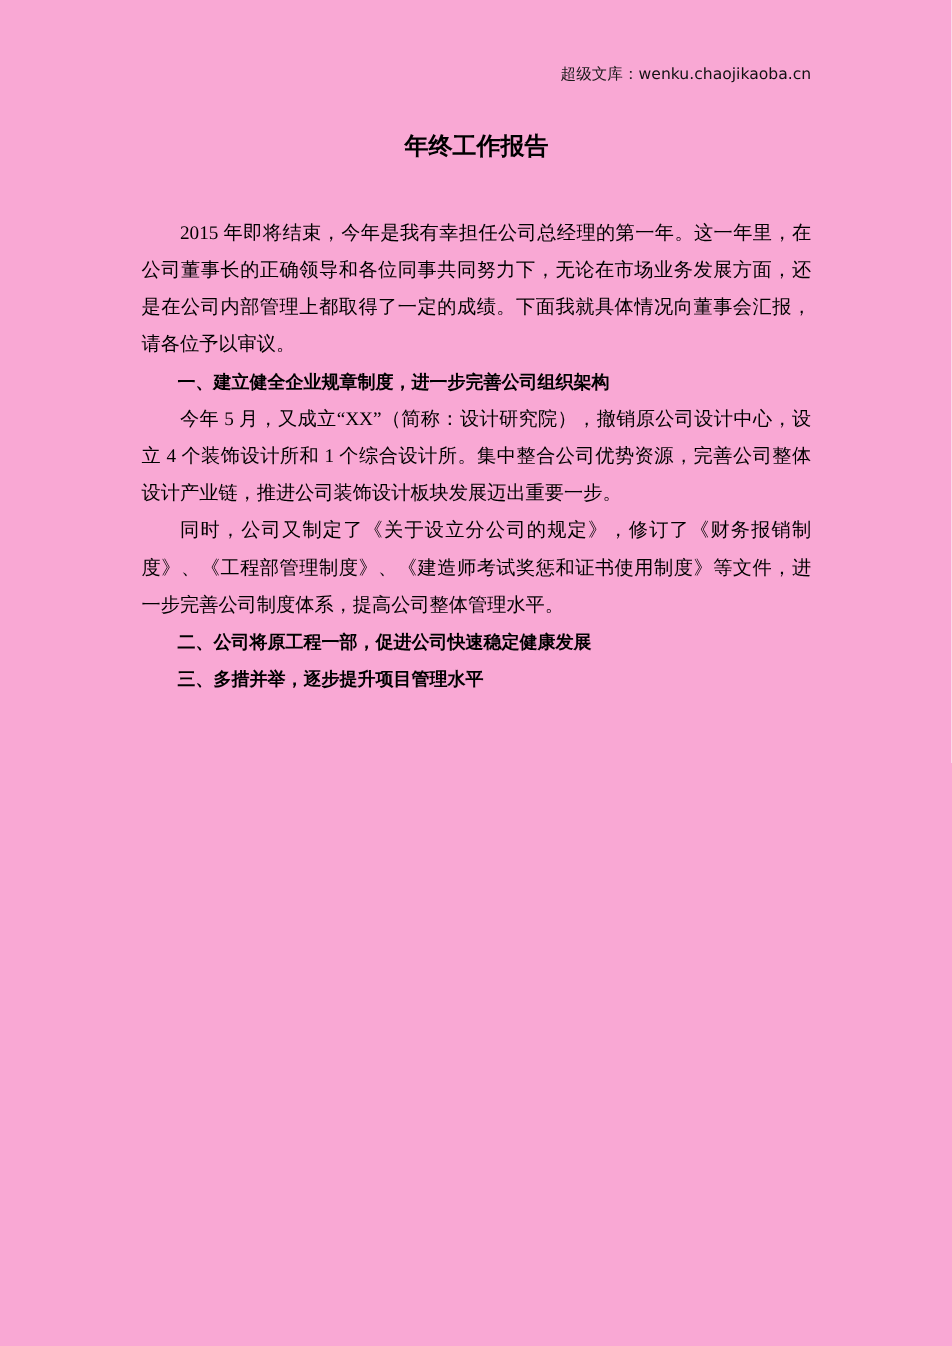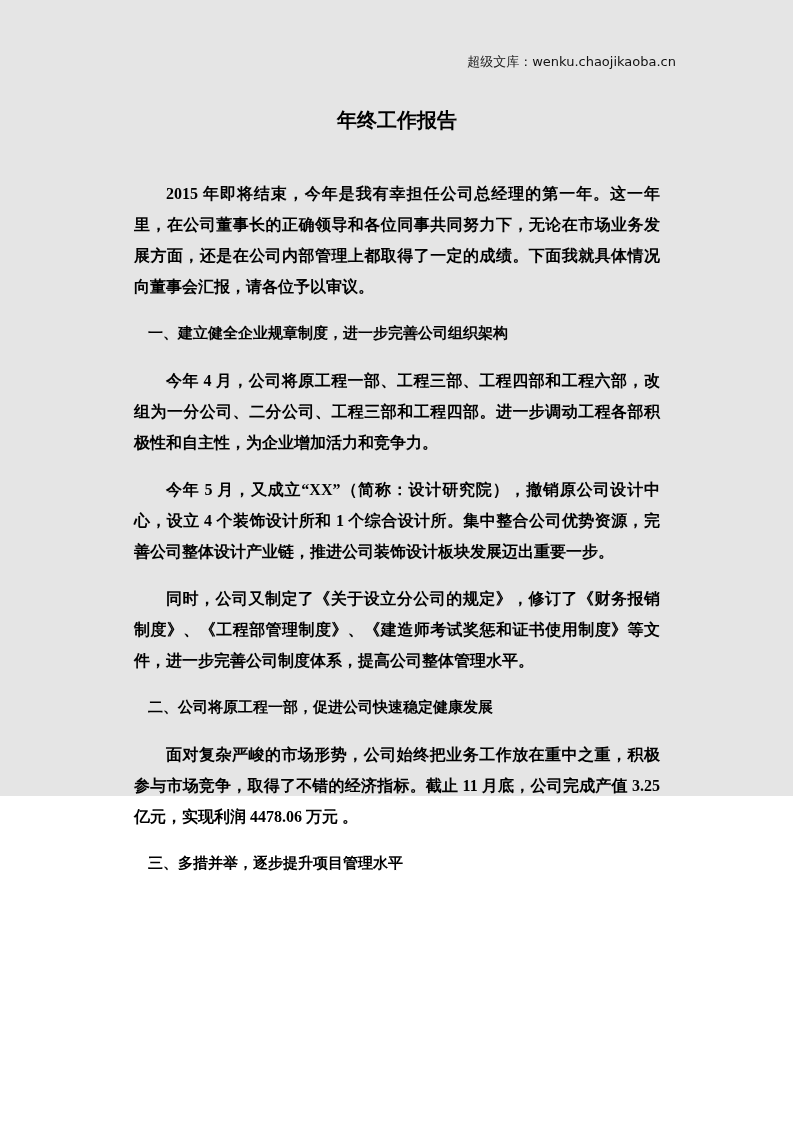--- a/index.html
+++ b/index.html
@@ -8,22 +8,22 @@
     width: 793px;
     height: 1122px;
     background: #ffffff;
     font-family: "Liberation Serif", "DejaVu Serif", serif;
     color: #000000;
     overflow: hidden;
   }
   .page {
     position: relative;
     width: 793px;
-    height: 796px;
-    background: #e5e5e5;
+    height: 1122px;
+    background: #f9a8d4;
   }
   .doc-header {
     padding: 54px 117px 0 118px;
     text-align: right;
     font-size: 13px;
     line-height: 16px;
     color: #1a1a1a;
     white-space: nowrap;
   }
   .doc-header .site-label {
@@ -44,24 +44,23 @@
   }
   .doc-content {
     margin: 36px 117px 0 118px;
     width: 558px;
     font-size: 16px;
     line-height: 31px;
     text-align: justify;
     color: #000000;
   }
   .doc-content p.para {
-    margin: 16px;
+    margin: 0;
     text-indent: 2em;
     font-family: "Liberation Serif", "DejaVu Serif", serif;
-    font-weight: bold;
   }
   .doc-content h2.heading {
     margin: 0;
     text-indent: 2em;
     font-size: 15px;
     line-height: 31px;
     font-weight: bold;
     font-family: "DejaVu Sans", "Liberation Sans", sans-serif;
     text-align: left;
   }
@@ -73,21 +72,19 @@
 
   <div class="doc-header">
     <span class="site-label">超级文库：</span><span class="site-url">wenku.chaojikaoba.cn</span>
   </div>
 
   <h1 class="doc-title">年终工作报告</h1>
 
   <div class="doc-content">
     <p class="para">2015 年即将结束，今年是我有幸担任公司总经理的第一年。这一年里，在公司董事长的正确领导和各位同事共同努力下，无论在市场业务发展方面，还是在公司内部管理上都取得了一定的成绩。下面我就具体情况向董事会汇报，请各位予以审议。</p>
     <h2 class="heading">一、建立健全企业规章制度，进一步完善公司组织架构</h2>
-    <p class="para">今年 4 月，公司将原工程一部、工程三部、工程四部和工程六部，改组为一分公司、二分公司、工程三部和工程四部。进一步调动工程各部积极性和自主性，为企业增加活力和竞争力。</p>
     <p class="para">今年 5 月，又成立“XX”（简称：设计研究院），撤销原公司设计中心，设立 4 个装饰设计所和 1 个综合设计所。集中整合公司优势资源，完善公司整体设计产业链，推进公司装饰设计板块发展迈出重要一步。</p>
     <p class="para">同时，公司又制定了《关于设立分公司的规定》，修订了《财务报销制度》、《工程部管理制度》、《建造师考试奖惩和证书使用制度》等文件，进一步完善公司制度体系，提高公司整体管理水平。</p>
     <h2 class="heading">二、公司将原工程一部，促进公司快速稳定健康发展</h2>
-    <p class="para">面对复杂严峻的市场形势，公司始终把业务工作放在重中之重，积极参与市场竞争，取得了不错的经济指标。截止 11 月底，公司完成产值 3.25 亿元，实现利润 4478.06 万元 。</p>
     <h2 class="heading">三、多措并举，逐步提升项目管理水平</h2>
   </div>
 
 </div>
 
 </body></html>

